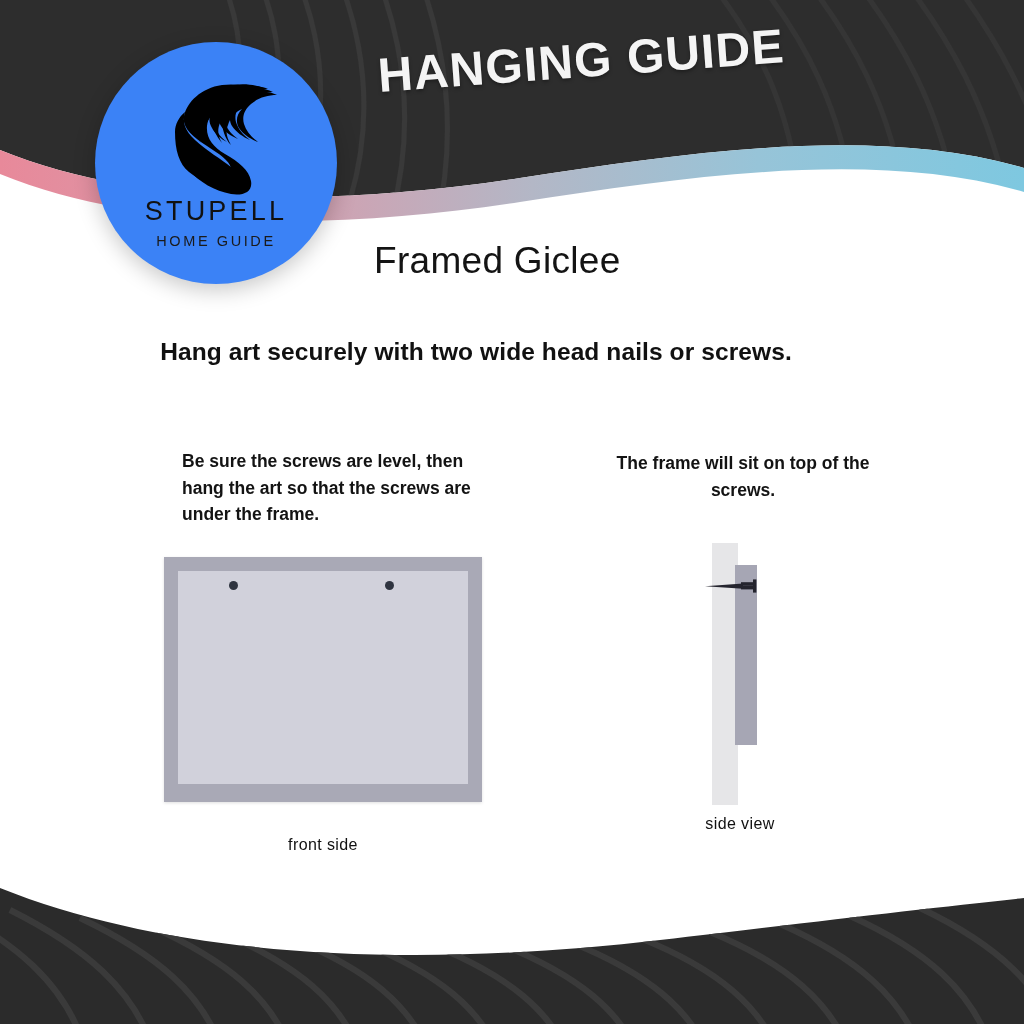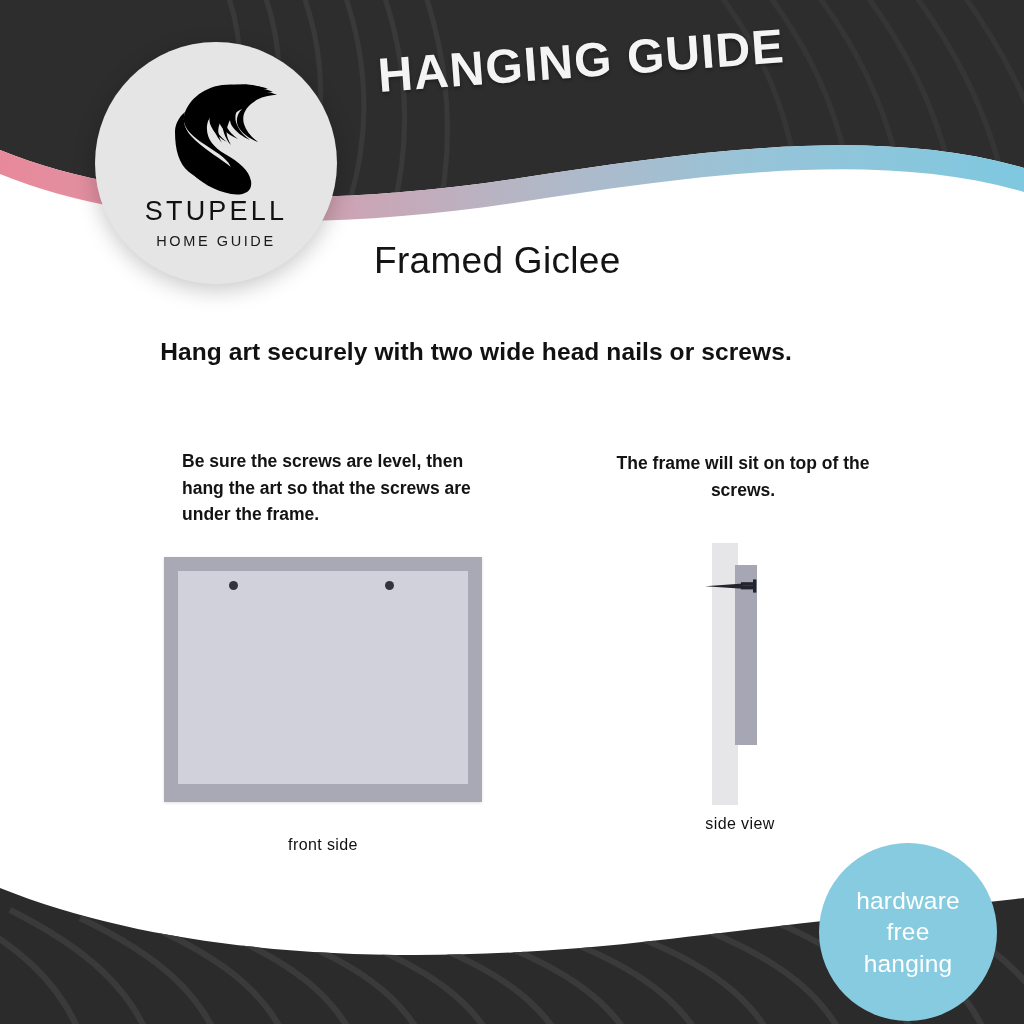--- a/index.html
+++ b/index.html
@@ -14,21 +14,21 @@
 
   
   .band-top { position:absolute; left:0; top:0; width:1024px; height:230px; }
   .band-bottom { position:absolute; left:0; bottom:0; width:1024px; height:160px; }
   .band-top svg, .band-bottom svg { display:block; width:100%; height:100%; }
 
   
   .logo-badge {
     position:absolute; left:95px; top:42px; width:242px; height:242px;
     border-radius:50%;
-    background:#e5e5e5;
+    background:#3b82f6;
     box-shadow:0 6px 22px rgba(0,0,0,0.22);
     display:flex; flex-direction:column; align-items:center;
     overflow:hidden;
   }
   .logo-mark { width:130px; height:132px; margin-top:22px; }
   .logo-mark svg { display:block; width:100%; height:100%; }
   .logo-word {
     font-size:27px; letter-spacing:3.2px; color:#111;
     font-weight:400; margin-top:2px; line-height:1;
   }
@@ -264,19 +264,14 @@
           </g>
         </pattern>
       </defs>
       <g clip-path="url(#clipBot)">
         <rect x="0" y="0" width="1024" height="160" fill="#2b2b2b"></rect>
         <rect x="0" y="0" width="1024" height="160" fill="url(#stripeTex)"></rect>
       </g>
     </svg>
   </div>
 
-  <div class="hw-badge">
-    <span>hardware</span>
-    <span>free</span>
-    <span>hanging</span>
-  </div>
 
 </div>
 
 </body></html>

